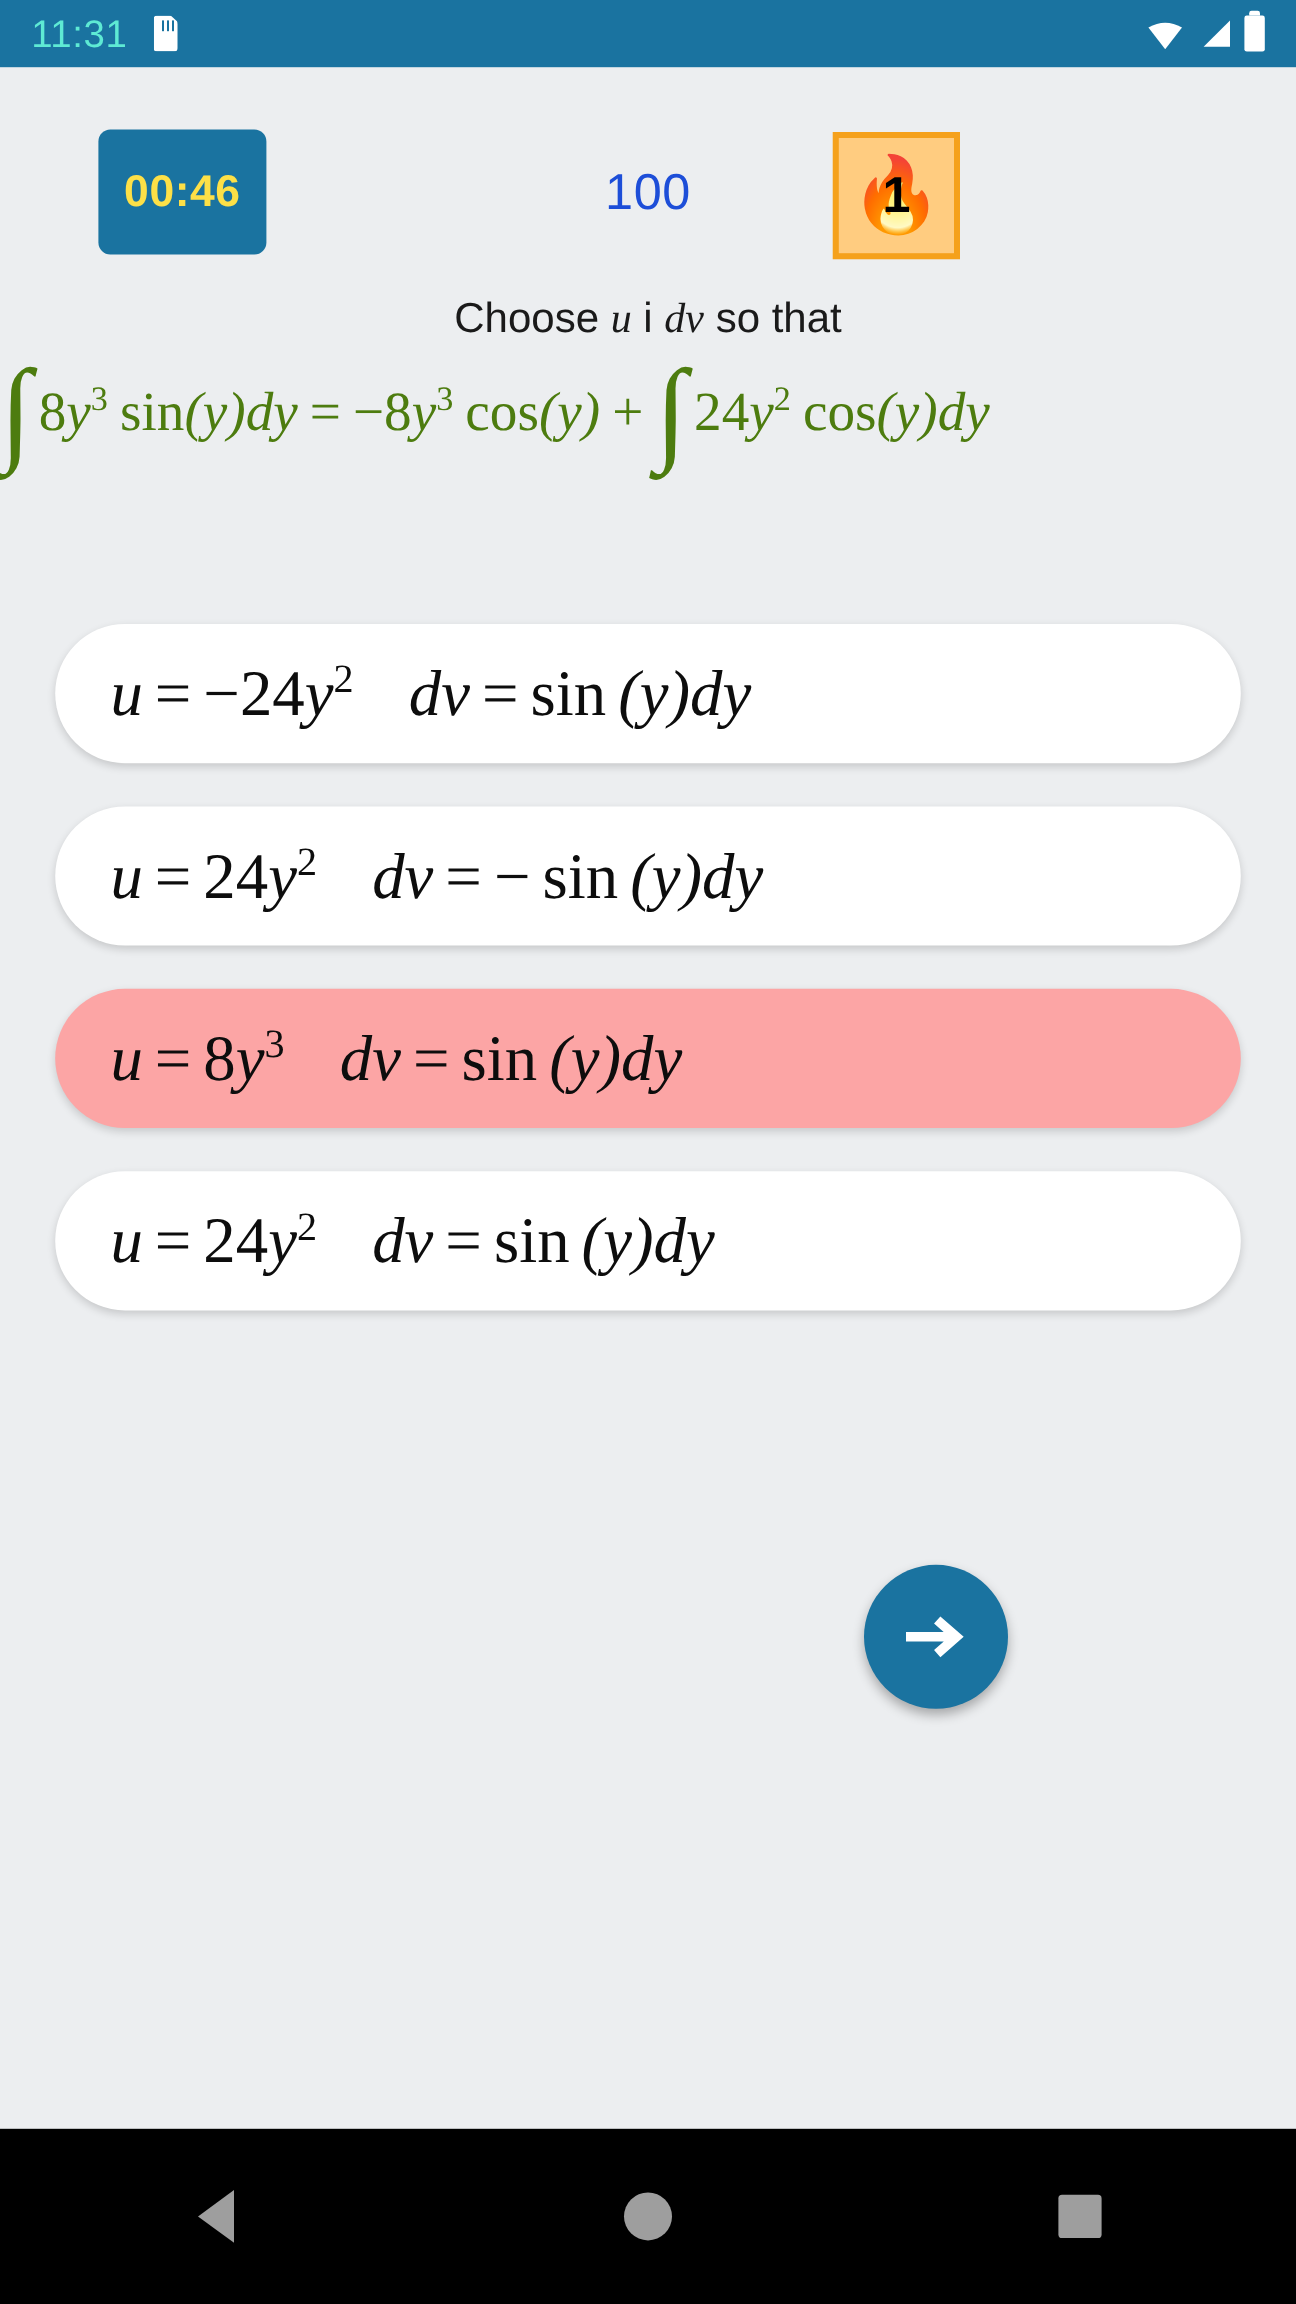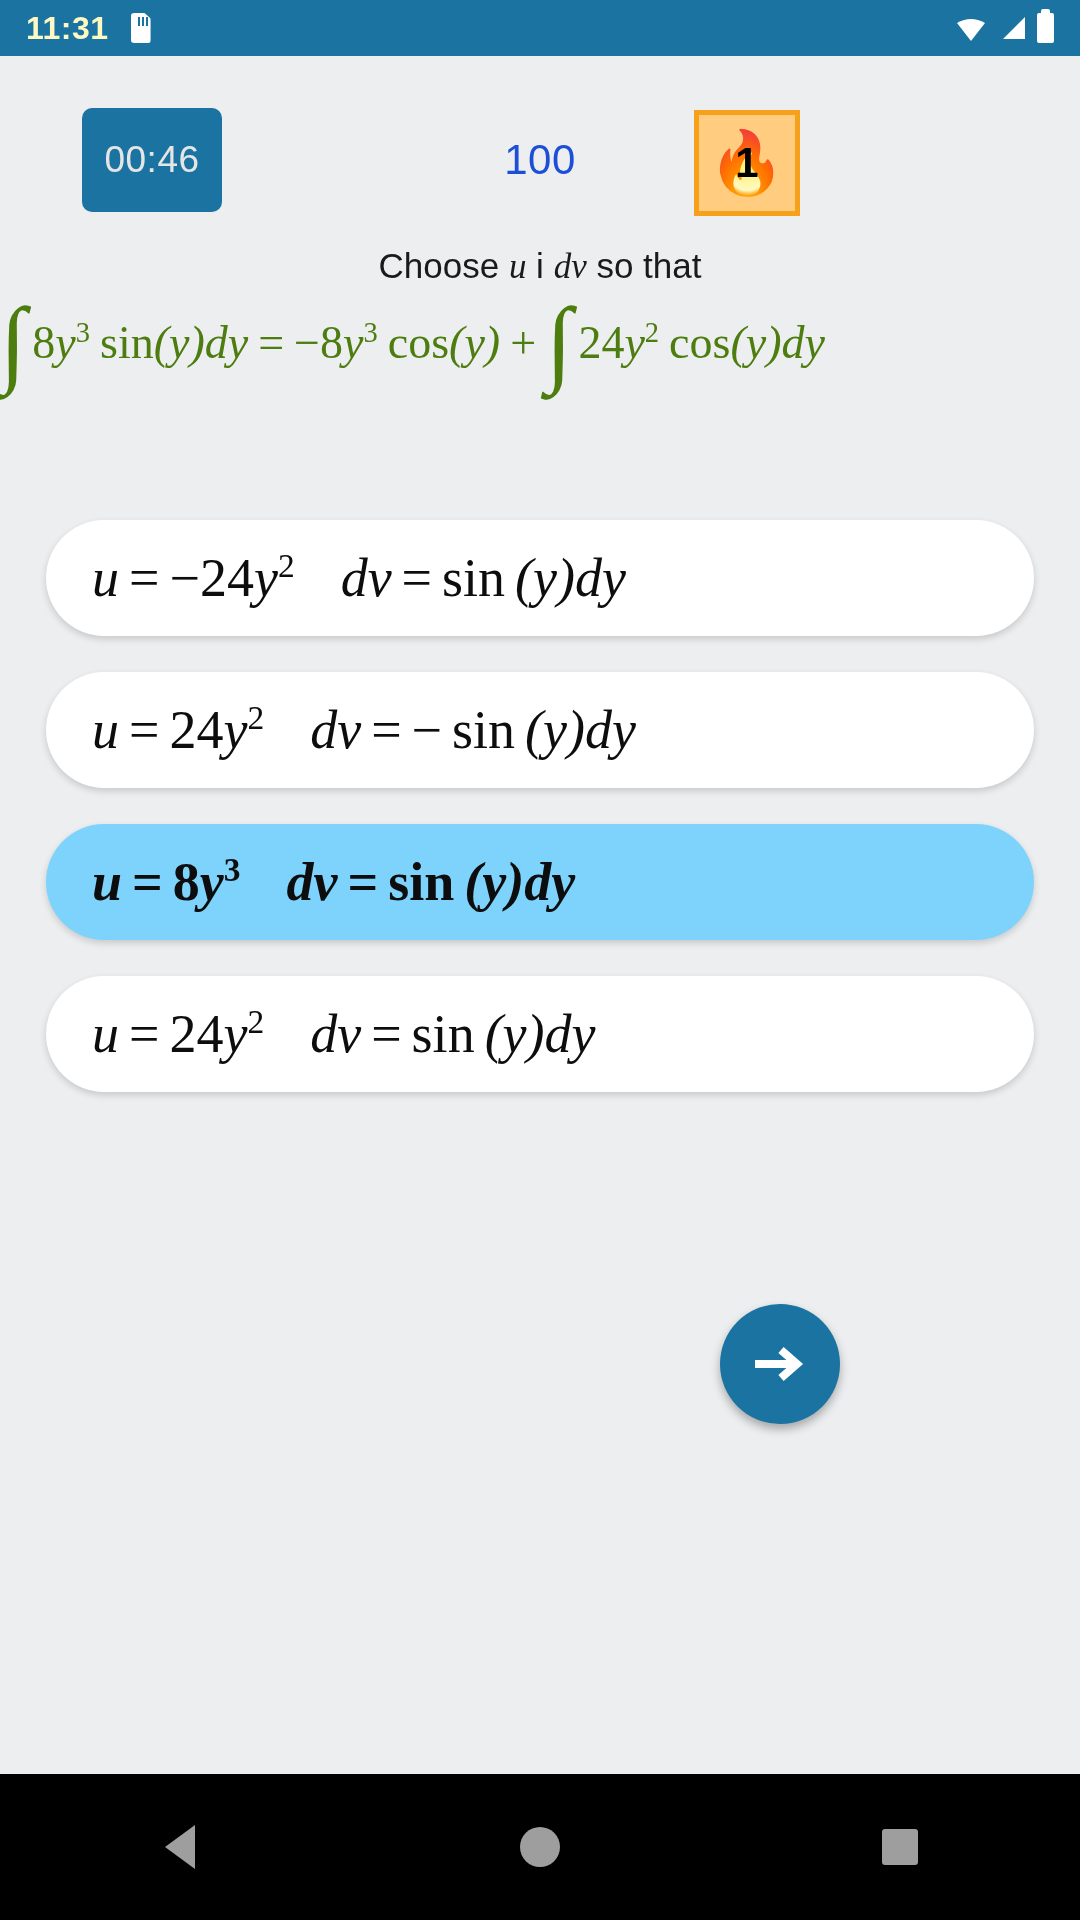--- a/index.html
+++ b/index.html
@@ -11,23 +11,22 @@
   }
   .screen { position:relative; width:1080px; height:1920px; background:#eceef0; }
 
   
   .status-bar {
     position:absolute; top:0; left:0; width:1080px; height:56px;
     background:#1a73a0;
     display:flex; align-items:center; padding:0 26px;
   }
   .status-time {
-    color:#fef9c3; font-size:32px; letter-spacing:0.5px;
+    color:#5eead4; font-size:32px; letter-spacing:0.5px;
     font-family:"Liberation Sans", sans-serif;
-    font-weight:bold;
   }
   .status-left-icons { display:flex; align-items:center; margin-left:22px; }
   .status-right { margin-left:auto; display:flex; align-items:center; gap:10px; }
   .sd-icon { width:20px; height:30px; position:relative; }
   .sd-icon .body {
     position:absolute; inset:0; background:#fff;
     border-radius:3px 7px 3px 3px;
     clip-path: polygon(0 0, 70% 0, 100% 18%, 100% 100%, 0 100%);
   }
   .sd-icon .pins {
@@ -44,21 +43,21 @@
 
   
   .header-row {
     position:absolute; top:108px; left:0; width:1080px; height:104px;
   }
   .timer-chip {
     position:absolute; left:82px; top:0; width:140px; height:104px;
     background:#1a73a0; border-radius:10px;
     display:flex; align-items:center; justify-content:center;
   }
-  .timer-chip span { color:#e5e5e5; font-size:37px; letter-spacing:0.5px; }
+  .timer-chip span { color:#fde047; font-size:37px; letter-spacing:0.5px;font-weight:bold; }
   .score {
     position:absolute; left:0; top:0; width:1080px; height:104px;
     display:flex; align-items:center; justify-content:center;
     font-size:42px; color:#1d4ed8; letter-spacing:0.5px;
   }
   .streak-badge {
     position:absolute; left:694px; top:2px; width:106px; height:106px;
     background:#ffcc80; border:5px solid #f5a11c;
     display:flex; align-items:center; justify-content:center;
   }
@@ -95,21 +94,21 @@
 
   
   .options { position:absolute; top:508px; left:0; width:1080px; }
   .option-card {
     position:relative; margin:12px auto 36px auto;
     width:988px; height:116px;
     background:#ffffff; border-radius:58px;
     box-shadow:0 3px 7px rgba(0,0,0,0.16);
     display:flex; align-items:center;
   }
-  .option-card.selected { background:#7dd3fc;font-weight:bold; }
+  .option-card.selected { background:#fca5a5; }
   .option-text {
     padding-left:46px;
     font-family:"Liberation Serif", serif;
     font-size:54px; color:#0d0d0d; white-space:nowrap;
   }
   .gap { display:inline-block; width:46px; }
 
   
   .fab {
     position:absolute; left:720px; top:1304px;

